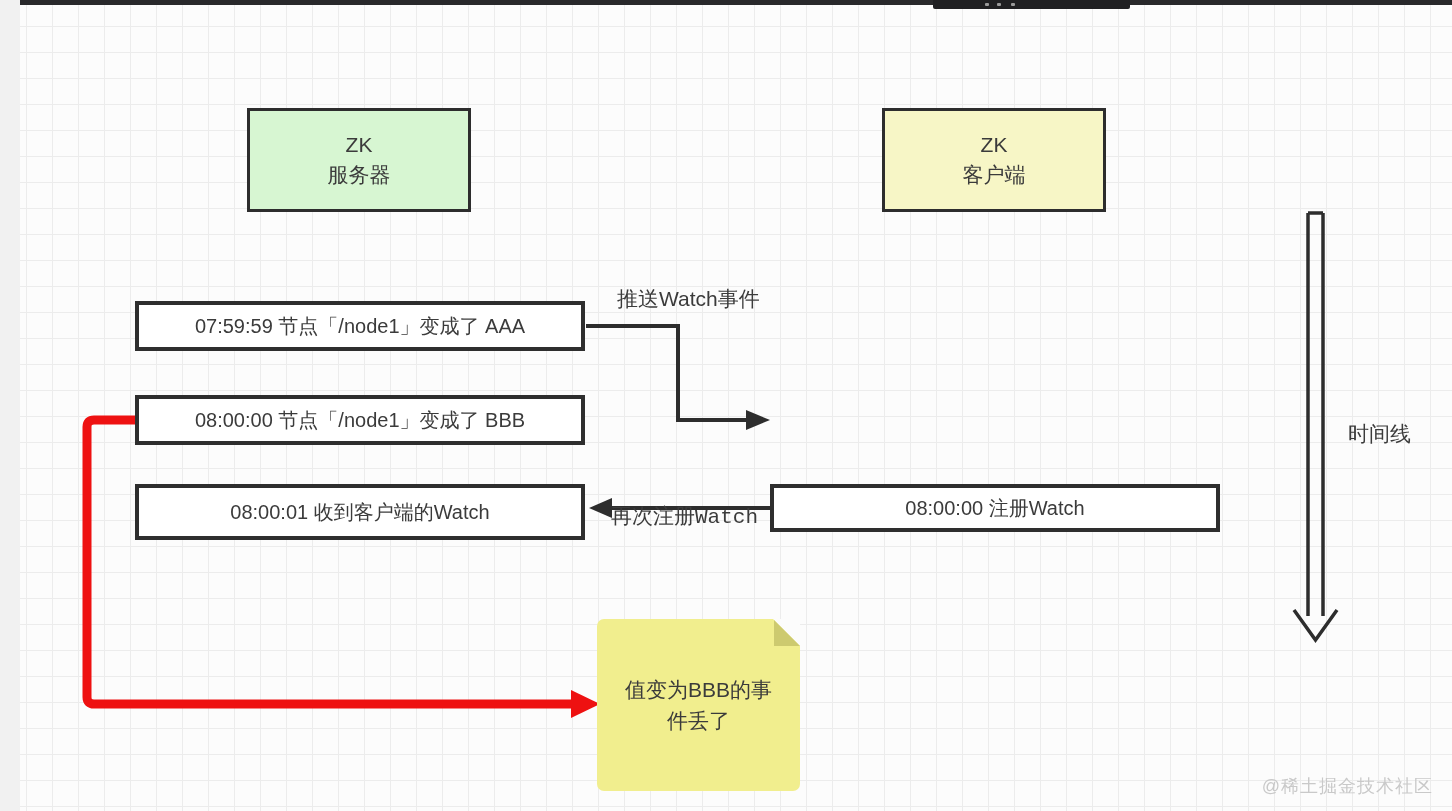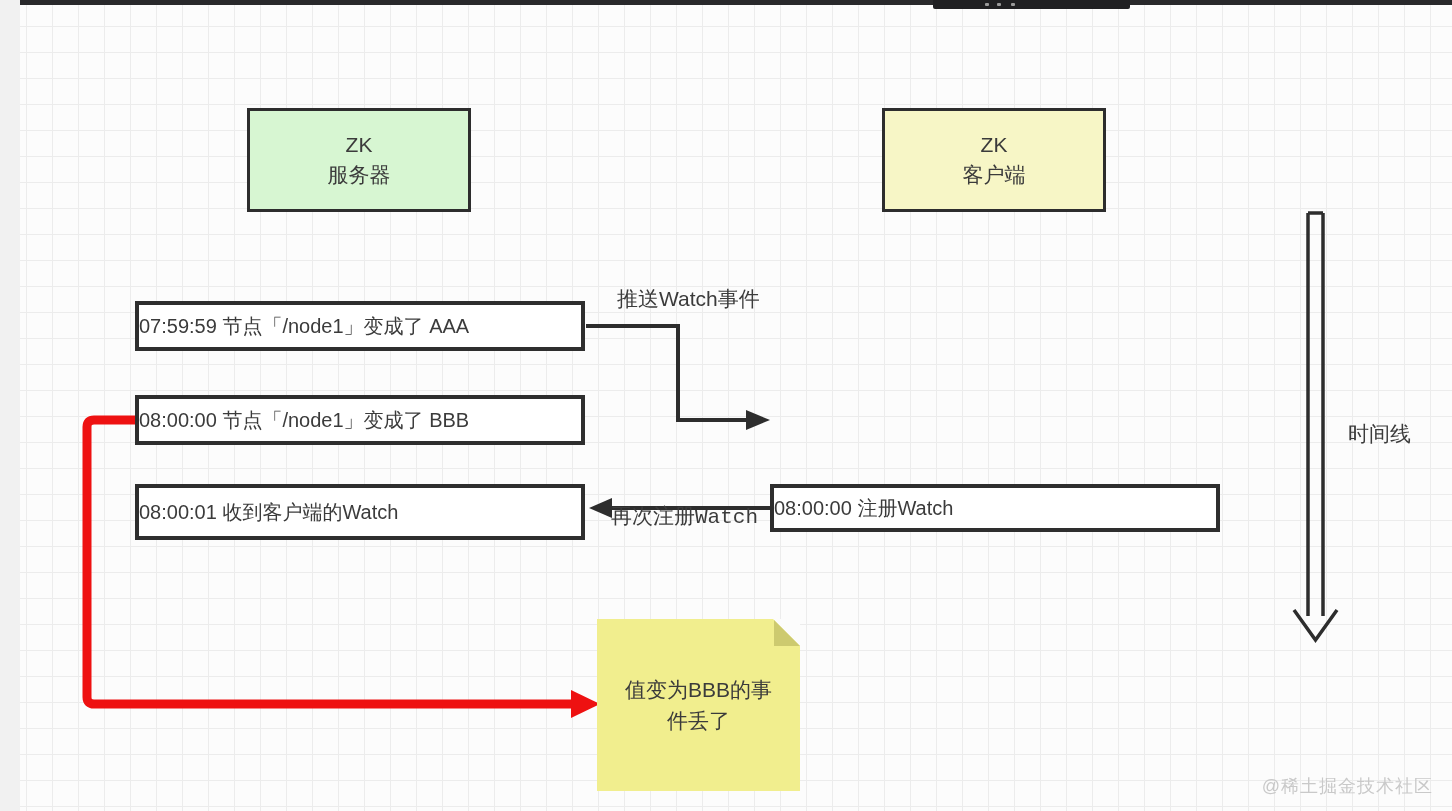--- a/index.html
+++ b/index.html
@@ -24,40 +24,40 @@
   .actor{
     position:absolute;width:224px;height:104px;border:3px solid #2d2d2d;border-radius:0;
     display:flex;flex-direction:column;align-items:center;justify-content:center;
     font-size:21px;line-height:30px;box-sizing:border-box;
   }
   .actor.server{left:247px;top:108px;background:#d7f6d2;}
   .actor.client{left:882px;top:108px;background:#f7f6c6;}
 
   .event-box{
     position:absolute;width:450px;height:50px;background:#ffffff;border:4px solid #2e2e2e;
-    display:flex;align-items:center;justify-content:flex-start;font-size:20px;box-sizing:border-box;
+    display:flex;align-items:center;justify-content:center;font-size:20px;box-sizing:border-box;
     white-space:nowrap;
   }
   .e1{left:135px;top:301px;}
   .e2{left:135px;top:395px;}
   .e3{left:770px;top:395px;}
   .e4{left:135px;top:484px;height:56px;}
   .e5{left:770px;top:484px;height:48px;}
 
   .flow-label{position:absolute;font-size:21px;white-space:nowrap;}
   .push-label{left:617px;top:285px;}
   .reregister-label{left:611px;top:502px;font-family:Liberation Mono, monospace;}
   .timeline-label{left:1348px;top:420px;}
 
   .arrows-svg{position:absolute;left:0;top:0;width:1452px;height:811px;pointer-events:none;}
 
   .note{
     position:absolute;left:597px;top:619px;width:203px;height:172px;background:#f1ee8e;
     display:flex;flex-direction:column;align-items:center;justify-content:center;
-    font-size:21px;line-height:31px;
+    font-size:21px;line-height:31px;border-radius:7px;
   }
   .note-fold-cut{
     position:absolute;right:0;top:0;width:0;height:0;
     border-top:27px solid #fcfcfc;border-left:27px solid transparent;
   }
   .note-fold-flap{
     position:absolute;right:0;top:0;width:0;height:0;
     border-bottom:26px solid #cdca6f;border-right:26px solid transparent;
     transform:translateY(1px);
   }

